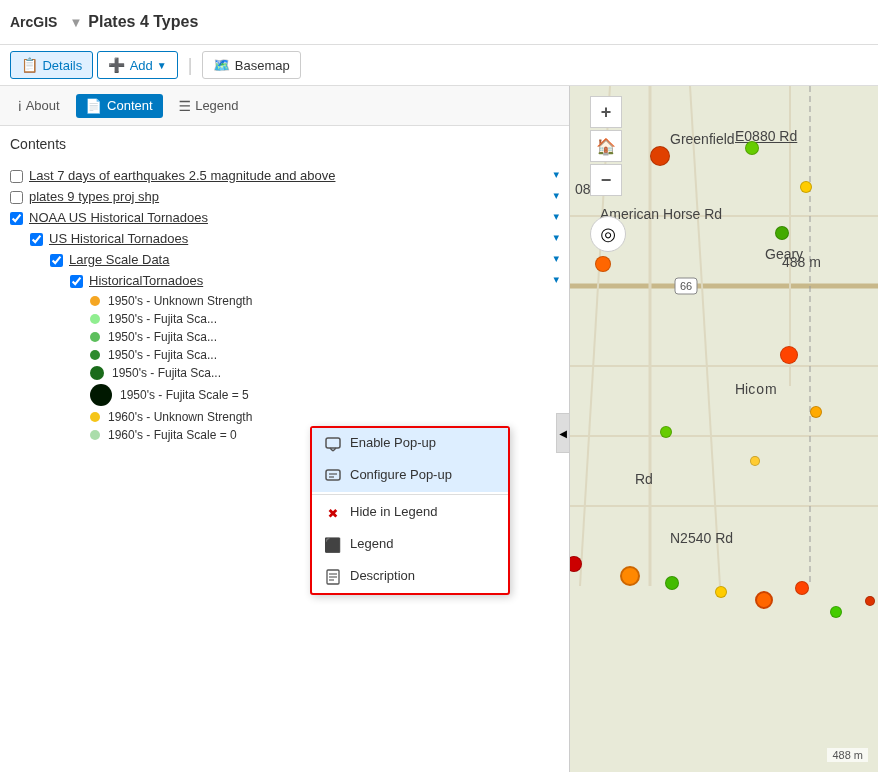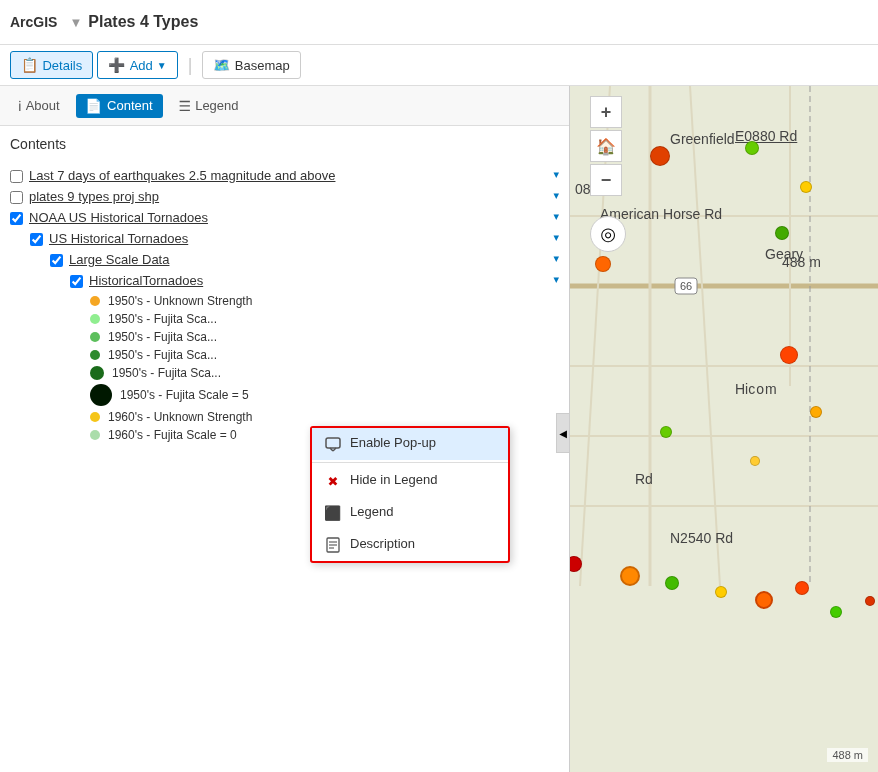--- a/index.html
+++ b/index.html
@@ -434,20 +434,30 @@
       <div class="context-menu-item highlighted">
         <span class="cm-icon">
           <svg width="16" height="16" viewBox="0 0 16 16">
               <rect x="1" y="2" width="14" height="10" rx="2" fill="none" stroke="#555" stroke-width="1.5"></rect>
               <line x1="5" y1="12" x2="8" y2="15" stroke="#555" stroke-width="1.5"></line>
               <line x1="11" y1="12" x2="8" y2="15" stroke="#555" stroke-width="1.5"></line>
             </svg>
         </span>
         <span>Enable Pop-up</span>
       </div>
+      <div class="context-menu-item highlighted">
+        <span class="cm-icon">
+          <svg width="16" height="16" viewBox="0 0 16 16">
+              <rect x="1" y="2" width="14" height="10" rx="2" fill="none" stroke="#555" stroke-width="1.5"></rect>
+              <line x1="4" y1="6" x2="12" y2="6" stroke="#555" stroke-width="1.2"></line>
+              <line x1="4" y1="9" x2="9" y2="9" stroke="#555" stroke-width="1.2"></line>
+            </svg>
+        </span>
+        <span>Configure Pop-up</span>
+      </div>
       <hr class="context-divider">
       <div class="context-menu-item">
         <span class="cm-icon" style="color:#cc0000; font-size:13px;">✖</span>
         <span>Hide in Legend</span>
       </div>
       <div class="context-menu-item">
         <span class="cm-icon" style="color:#e8a000; font-size:14px;">⬛</span>
         <span>Legend</span>
       </div>
       <div class="context-menu-item">

